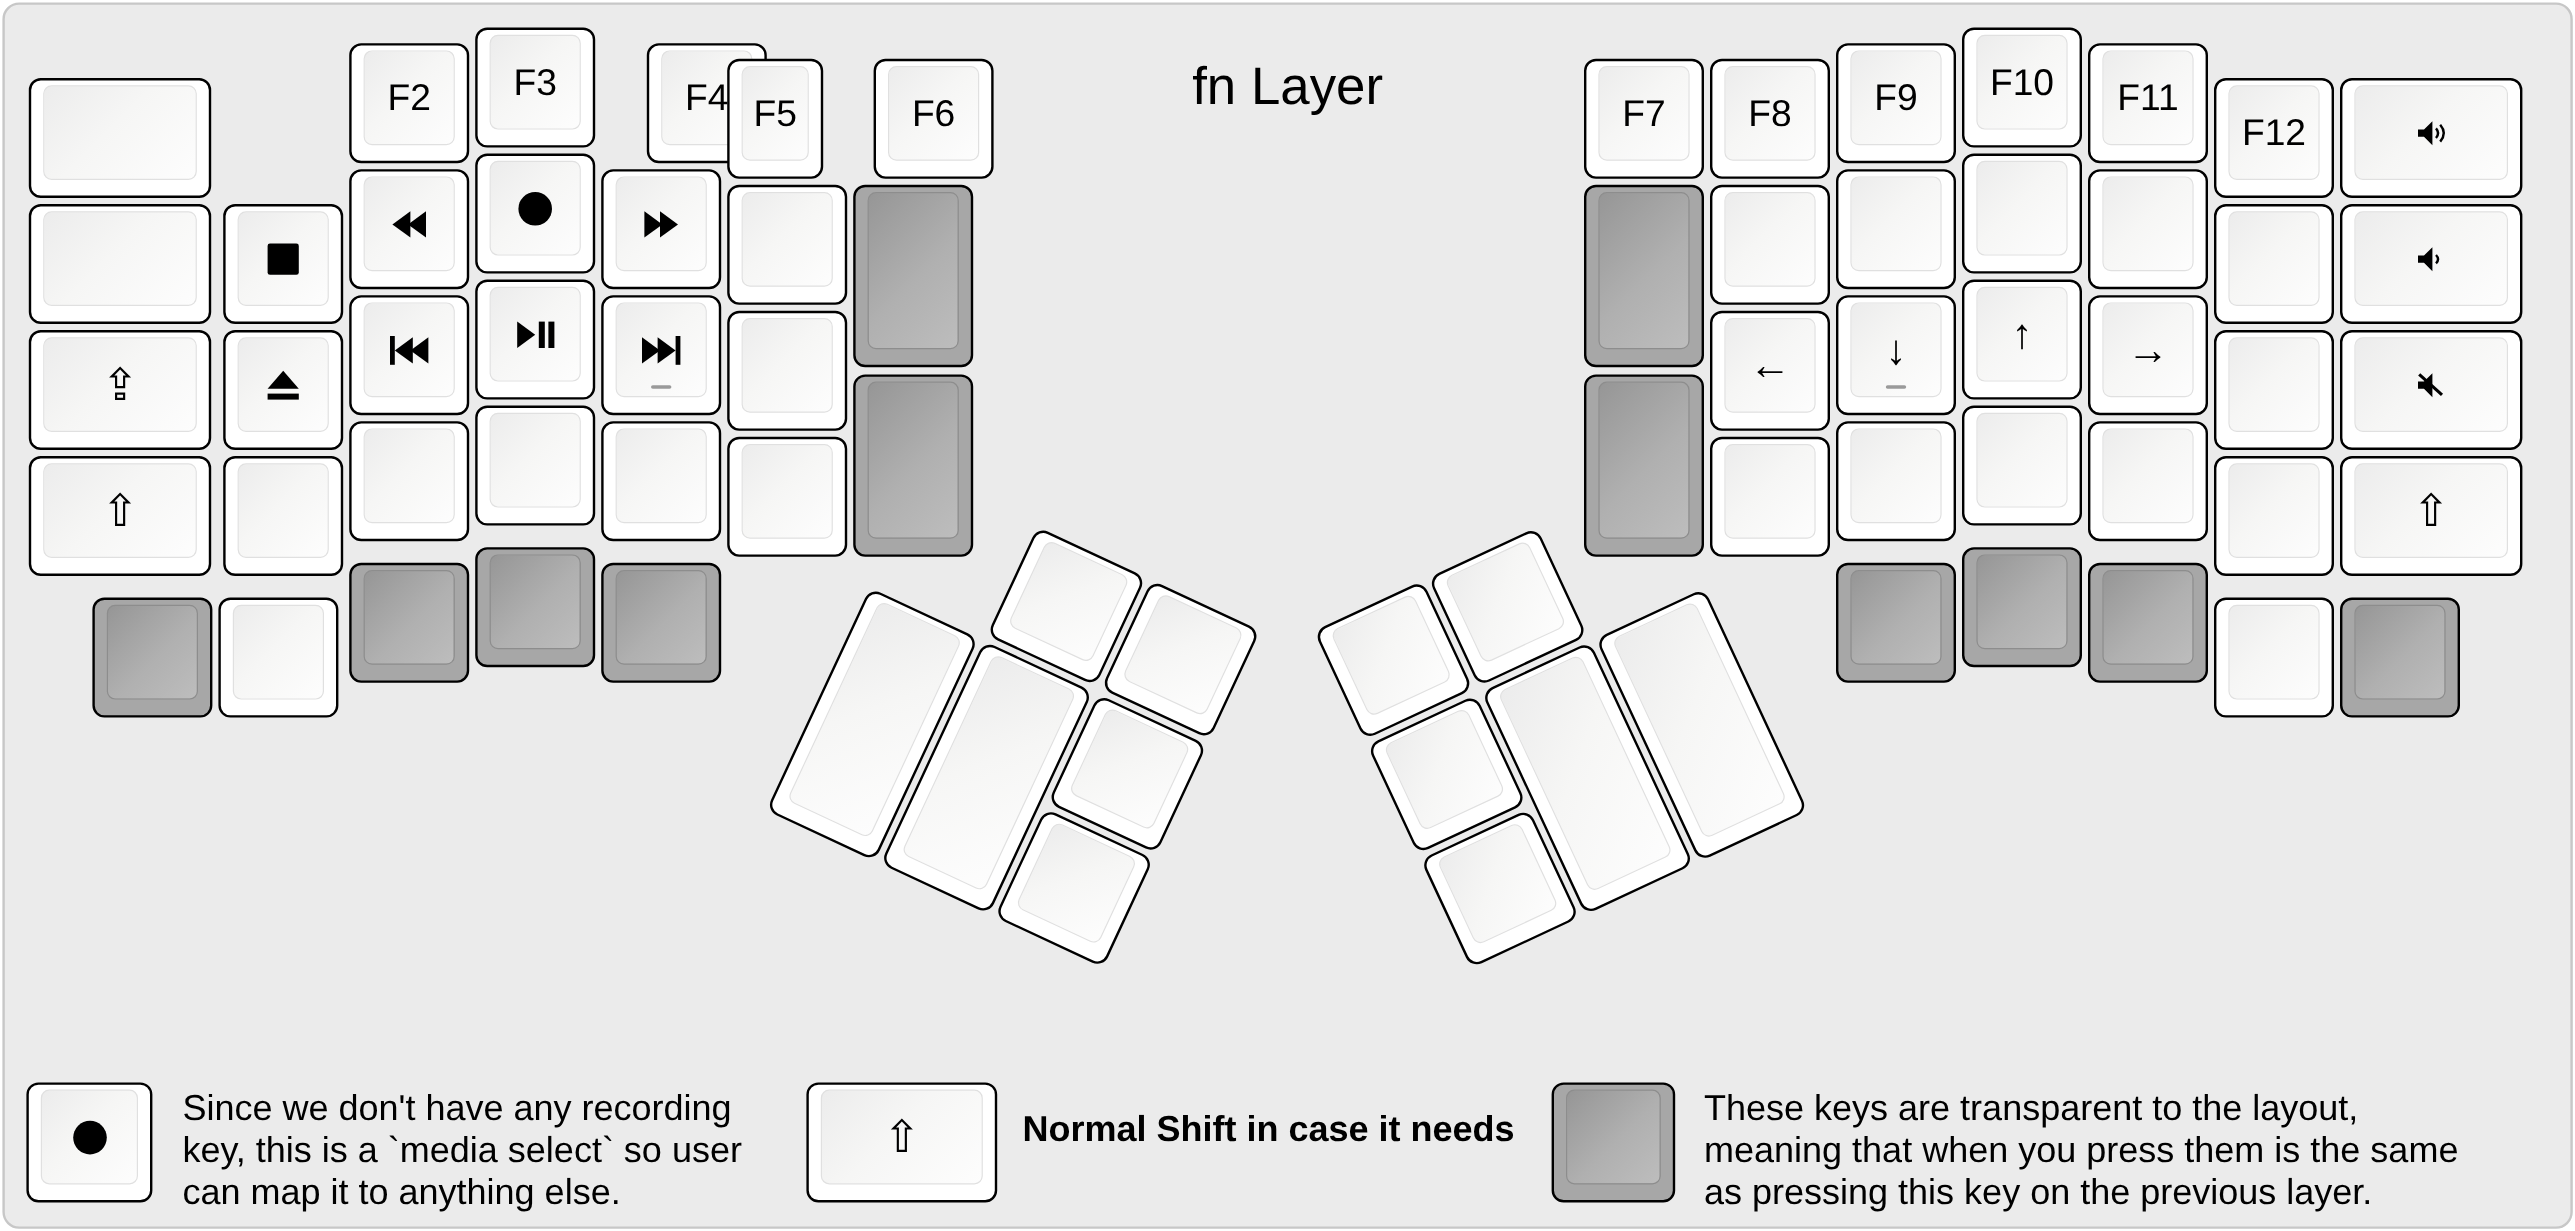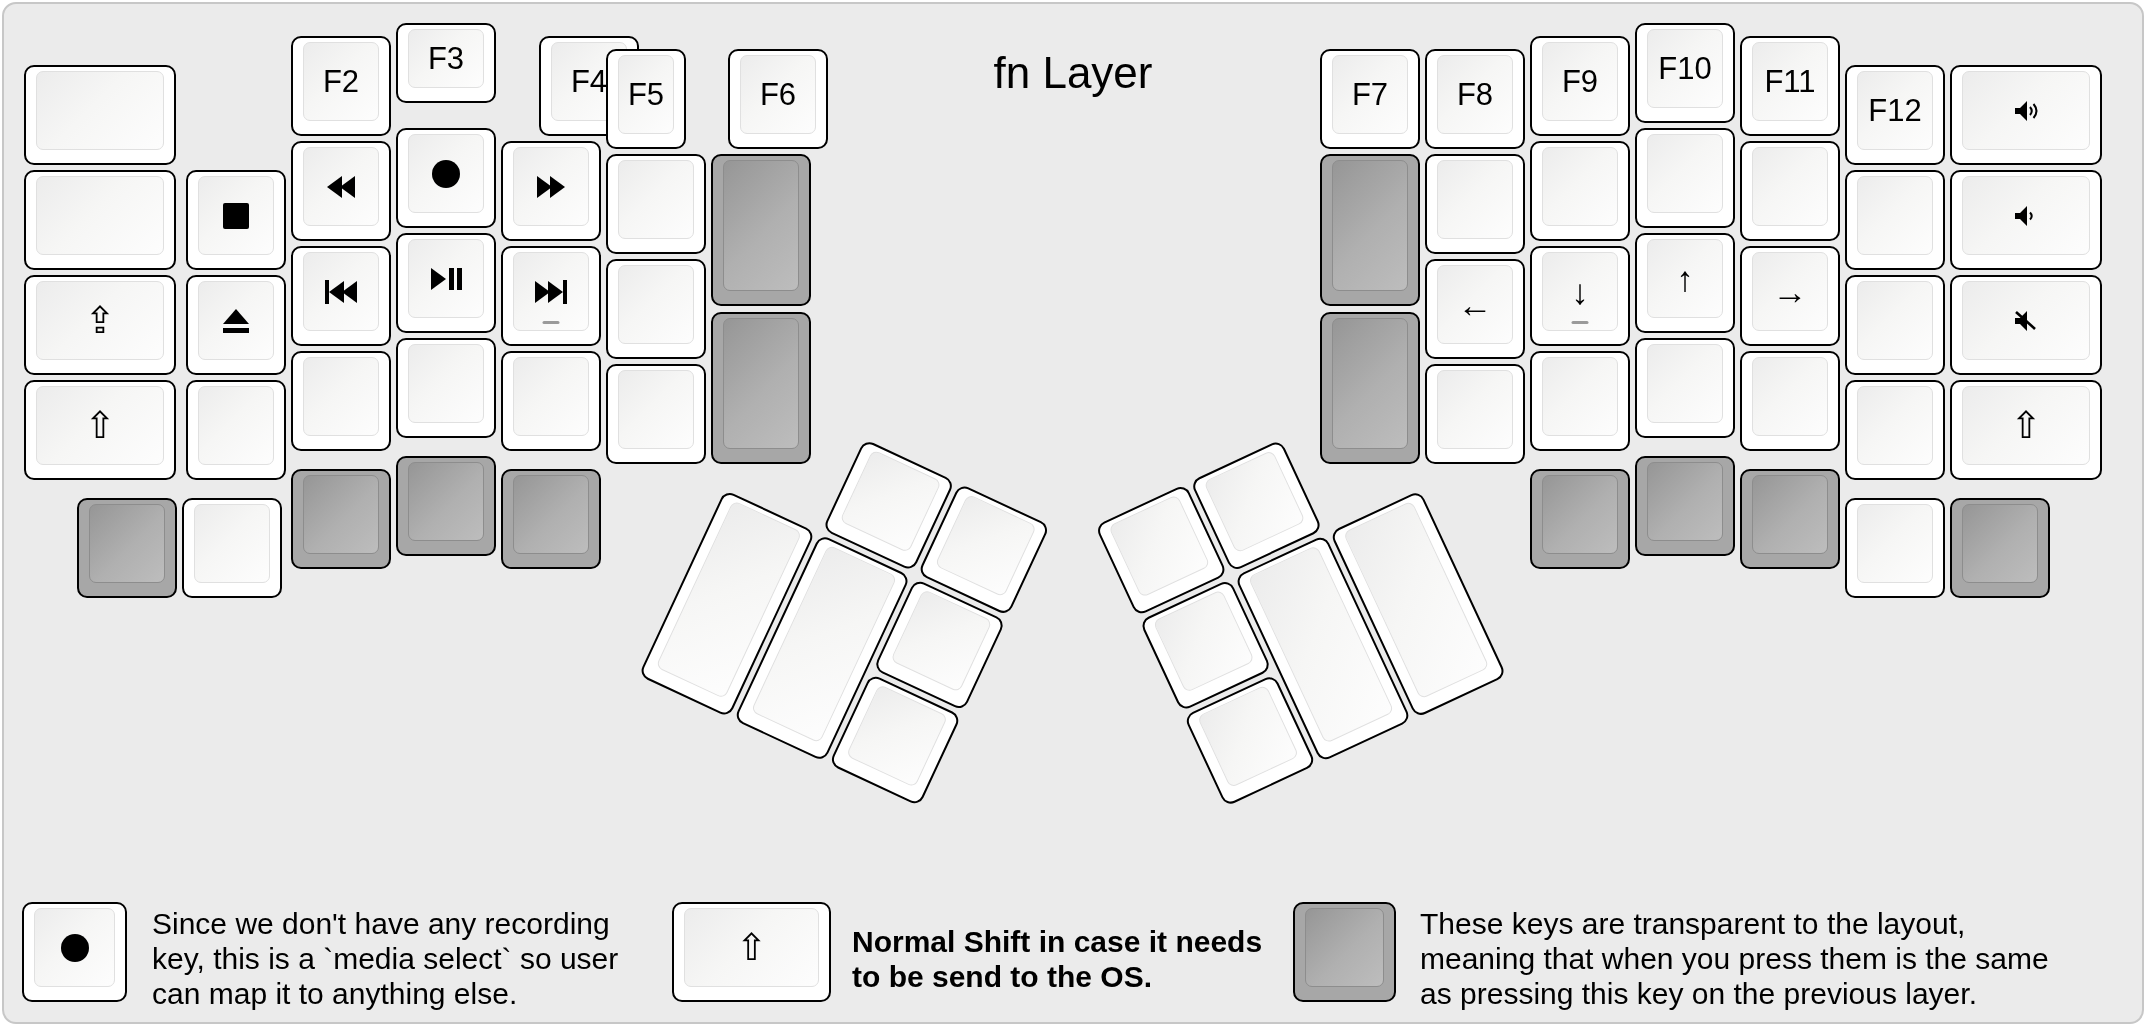--- a/index.html
+++ b/index.html
@@ -100,21 +100,21 @@
           <div class="tri-l"></div>
         </span>
       </div>
     </div>
     <div class="key white" style="left: 291px; top: 351px; width: 100px; height: 100px;">
       <div class="key-inner"></div>
     </div>
     <div class="key gray" style="left: 291px; top: 469px; width: 100px; height: 100px;">
       <div class="key-inner"></div>
     </div>
-    <div class="key white" style="left: 396px; top: 23px; width: 100px; height: 80px;">
+    <div class="key white" style="left: 396px; top: 23px; width: 100px; height: 100px;">
       <div class="key-inner">
         <span class="klabel ">F3</span>
       </div>
     </div>
     <div class="key white" style="left: 396px; top: 128px; width: 100px; height: 100px;">
       <div class="key-inner">
         <span class="icon">
           <div class="dot"></div>
         </span>
       </div>
@@ -377,18 +377,18 @@
           <div class="dot"></div>
         </span>
       </div>
     </div>
     <div class="legend-text" style="left: 152px; top: 906px;"><div>Since we don't have any recording</div><div>key, this is a `media select` so user</div><div>can map it to anything else.</div></div>
     <div class="key white" style="left: 672px; top: 902px; width: 159px; height: 100px;">
       <div class="key-inner">
         <span class="klabel big">⇧</span>
       </div>
     </div>
-    <div class="legend-text" style="left: 852px; top: 924px; font-weight: bold;"><div>Normal Shift in case it needs</div><div>to be send to the OS.</div></div>
+    <div class="legend-text" style="left: 852px; top: 924px; font-weight: bold;"><div>Normal Shift in case it needs</div></div>
     <div class="key gray" style="left: 1293px; top: 902px; width: 103px; height: 100px;">
       <div class="key-inner"></div>
     </div>
     <div class="legend-text" style="left: 1420px; top: 906px;"><div>These keys are transparent to the layout,</div><div>meaning that when you press them is the same</div><div>as pressing this key on the previous layer.</div></div>
   </div>
 
 </body></html>

